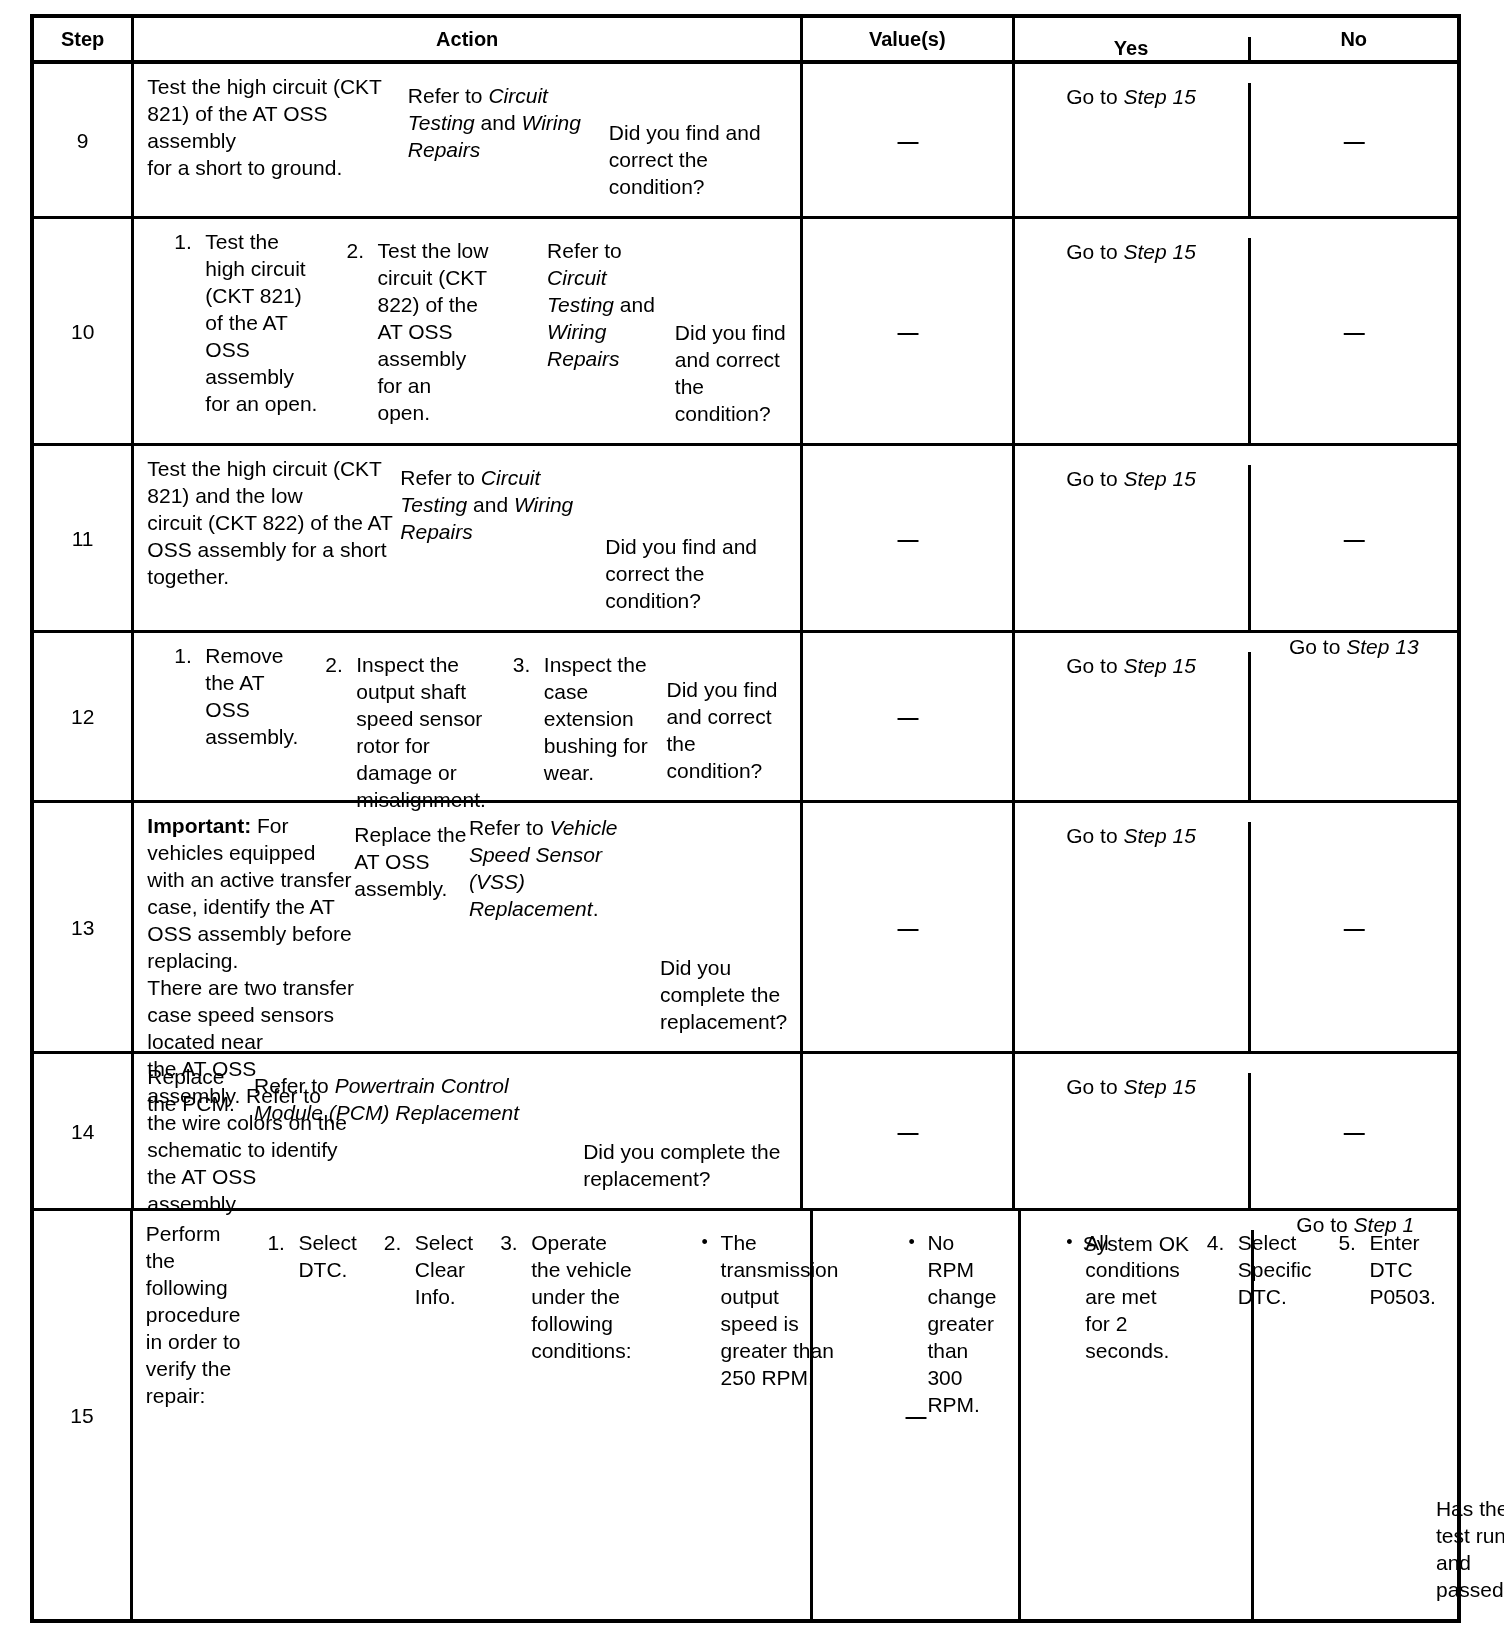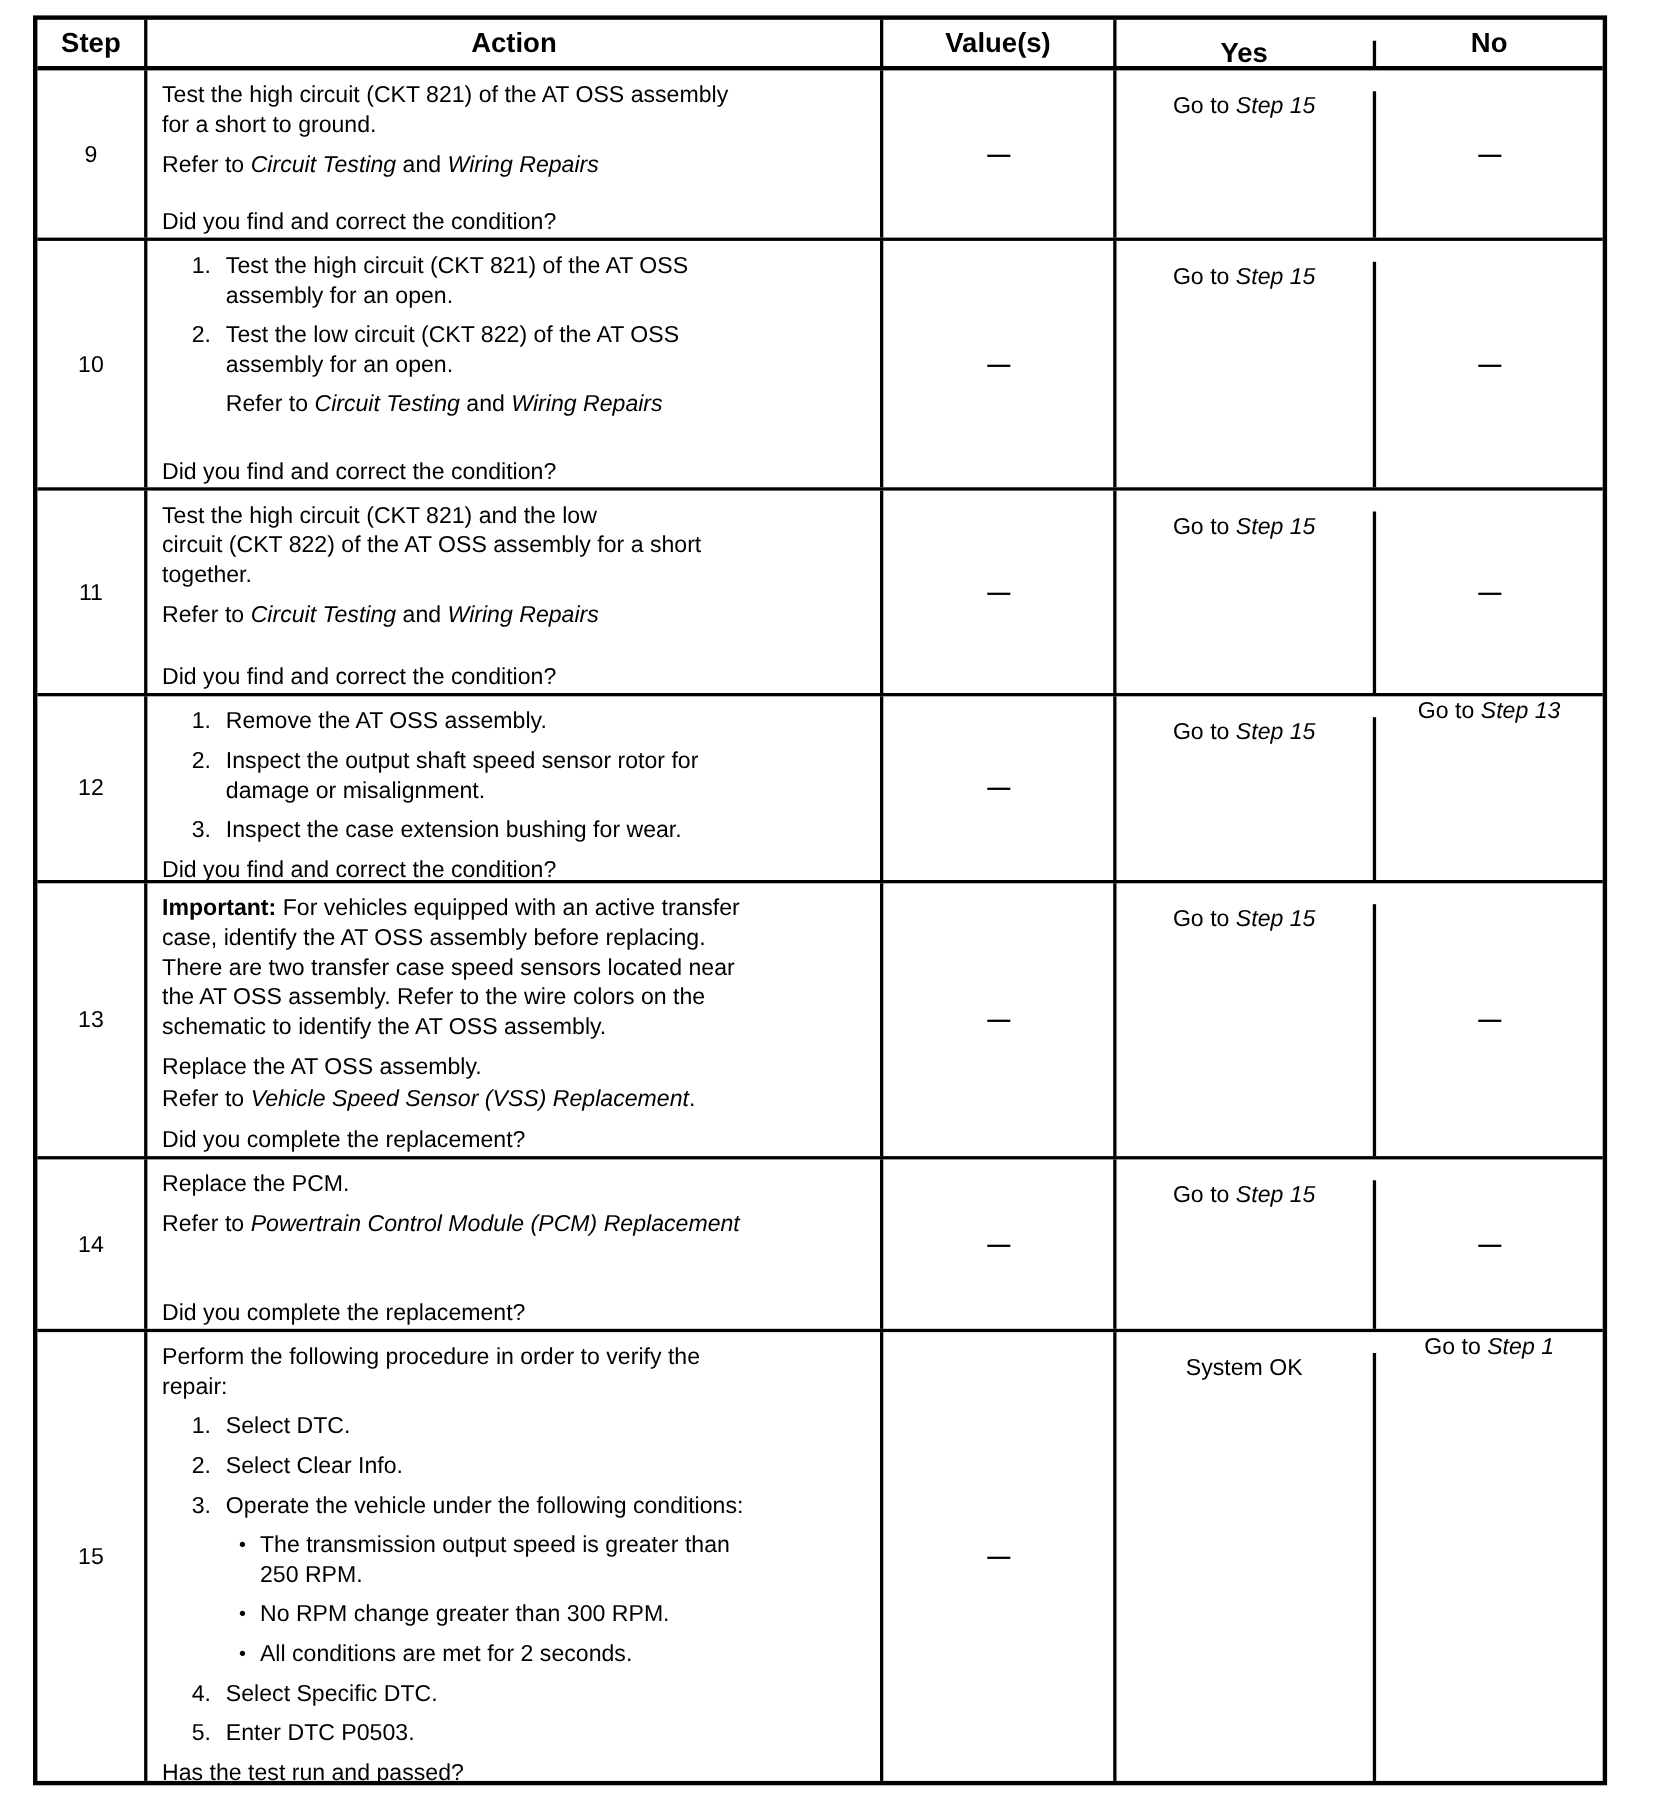--- a/index.html
+++ b/index.html
@@ -26,29 +26,29 @@
   }
   .t-row.header{border-bottom:4px solid #000;}
   .t-row.last{border-bottom:none;}
   .cell{
     box-sizing:border-box;
     border-right:3px solid #000;
     font-size:21px;
     line-height:27px;
   }
   .c-step{width:102px;display:flex;align-items:center;justify-content:center;}
-  .c-action{width:680px;display:flex;flex-direction:column;padding:9px 10px 1px 13px;}
+  .c-action{width:680px;display:flex;flex-direction:row;padding:9px 10px 16px 13px;}
   .c-value{width:215px;display:flex;align-items:center;justify-content:center;}
   .c-yes{width:240px;margin-top:19px;}
   .c-no{width:210px;border-right:none;}
   .cell-center{display:flex;align-items:center;justify-content:center;}
   .cell-bottom{display:flex;flex-direction:column;justify-content:flex-start;align-items:center;padding-bottom:9px;}
   .header .cell{
     display:flex;align-items:center;justify-content:center;
-    font-weight:bold;font-size:25px;
+    font-weight:bold;font-size:20px;
   }
   .hdr-h{height:46px;}
   .ml{white-space:pre-line;}
   .it{font-style:italic;}
   .bd{font-weight:bold;}
   .gap{margin-top:9px;}
   .question{margin-top:auto;padding-top:9px;}
   .li{display:flex;margin-left:27px;}
   .li .num{flex:0 0 31px;}
   .li .li-text{flex:1;}

